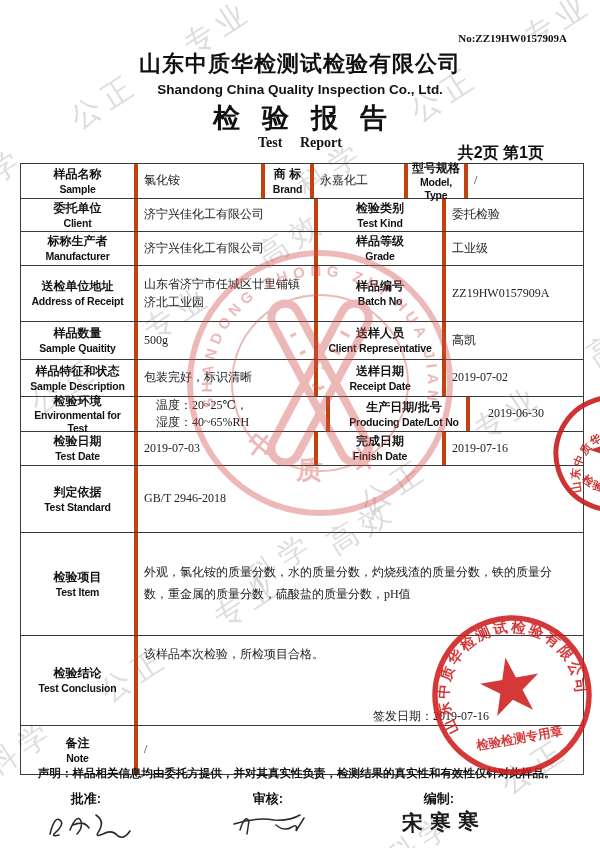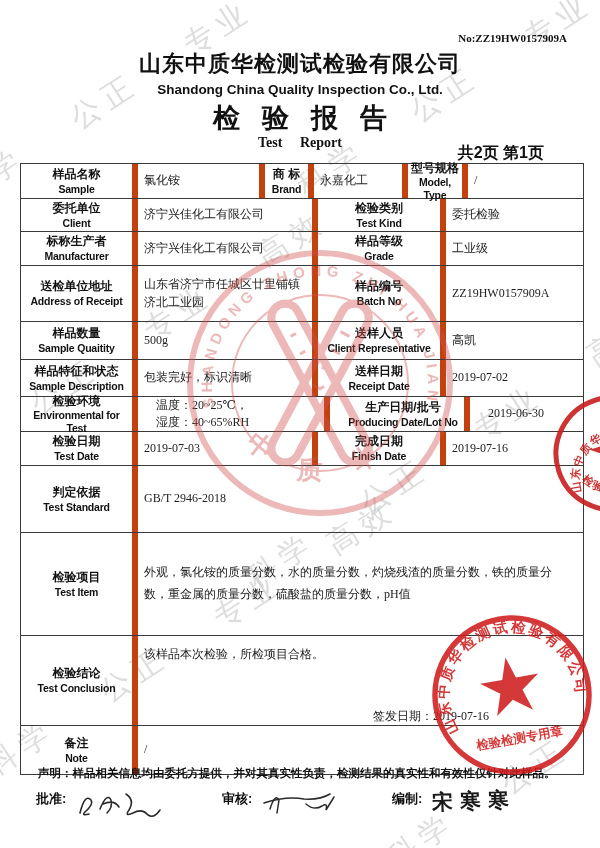--- a/index.html
+++ b/index.html
@@ -18,40 +18,40 @@
       font-size:13.5px;z-index:2;}
   .title-cn{position:absolute;top:100px;left:0;width:100%;text-align:center;font-weight:bold;
       font-size:27px;letter-spacing:22px;padding-left:22px;box-sizing:border-box;z-index:2;}
   .title-en{position:absolute;top:135px;left:0;width:100%;text-align:center;font-weight:bold;
       font-family:"Liberation Serif","DejaVu Serif",serif;font-size:14px;word-spacing:14px;z-index:2;}
   .pagination{position:absolute;top:143px;right:56px;font-weight:bold;font-size:16px;z-index:2;}
   
   .tbl{position:absolute;left:20px;top:163px;width:562px;border:1px solid #3a3a3a;z-index:1;background:transparent;}
   .trow{display:flex;border-bottom:1px solid #3a3a3a;}
   .trow:last-child{border-bottom:none;}
-  .cell{border-right:6px solid #c2410c;box-sizing:border-box;display:flex;min-width:0;}
+  .cell{border-right:4px solid #c2410c;box-sizing:border-box;display:flex;min-width:0;}
   .cell:last-child{border-right:none;}
   .lbl{flex-direction:column;align-items:center;justify-content:center;text-align:center;padding:1px 2px;}
   .lbl .cn{font-weight:bold;font-size:12px;line-height:1.3;}
   .lbl .en{font-weight:bold;font-size:10.5px;line-height:1.2;letter-spacing:-.2px;}
   .val{align-items:center;padding:2px 4px 2px 6px;font-family:"Liberation Serif","DejaVu Serif",serif;
       font-size:12px;color:#222;line-height:1.45;}
   .w-label{width:117px;} .w-v1{width:127px;} .w-brand{width:49px;} .w-v2{width:94px;}
   .w-model{width:60px;} .w-v3{flex:1;} .w-val{width:180px;} .w-label2{width:128px;} .w-val2{flex:1;} .w-wide{flex:1;}
   .r1{height:34px;} .r2{height:32px;} .r3{height:33px;} .r4{height:55px;} .r5{height:37px;}
   .r6{height:36px;} .r7{height:34px;gap:12px;} .r8{height:33px;} .r9{height:66px;} .r10{height:102px;}
   .r11{height:89px;} .r12{height:48px;}
   .val.item{line-height:1.8;padding-right:10px;}
   .val.concl{position:relative;align-items:flex-start;padding-top:10px;}
   .issue-date{position:absolute;left:235px;bottom:0;font-size:12px;}
   .two-line{display:block;}
   
   .stmt{position:absolute;left:38px;top:766px;font-weight:bold;font-size:11.5px;z-index:2;}
   .sigrow{position:absolute;left:0;top:787px;width:600px;height:44px;z-index:2;}
-  .siggrp{position:absolute;display:flex;align-items:flex-start;}
+  .siggrp{position:absolute;display:flex;align-items:center;flex-direction:column;}
   .siggrp .sl{font-weight:bold;font-size:13px;padding-top:3px;}
   .sig-name{font-weight:bold;font-size:21px;letter-spacing:7px;margin-left:10px;
       transform:rotate(-2deg);color:#1a1a1a;}
   .sigsvg{margin-left:8px;}
   
   .seal-wm{position:absolute;left:150px;top:213px;z-index:3;opacity:.40;pointer-events:none;}
   .seal-off{position:absolute;left:417px;top:600px;z-index:4;opacity:.88;transform:rotate(-10deg);pointer-events:none;}
   .seal-edge{position:absolute;left:540px;top:388px;z-index:4;opacity:.9;transform:rotate(-18deg);pointer-events:none;}
 </style>
 </head>

